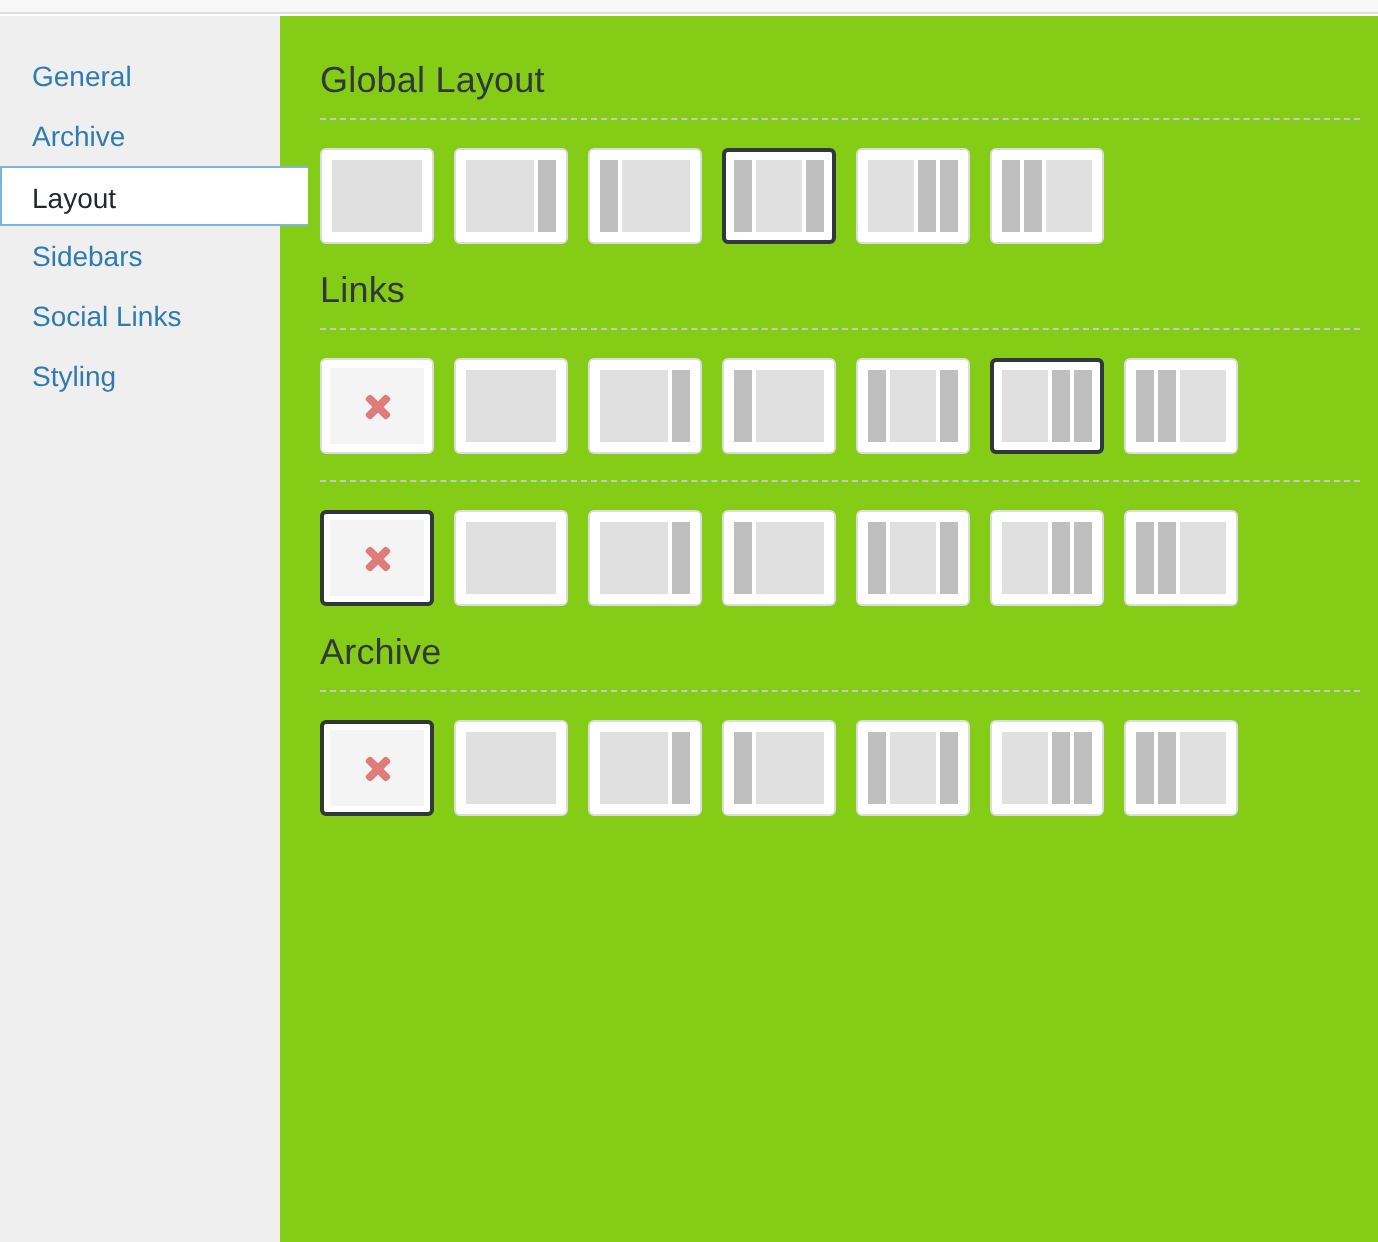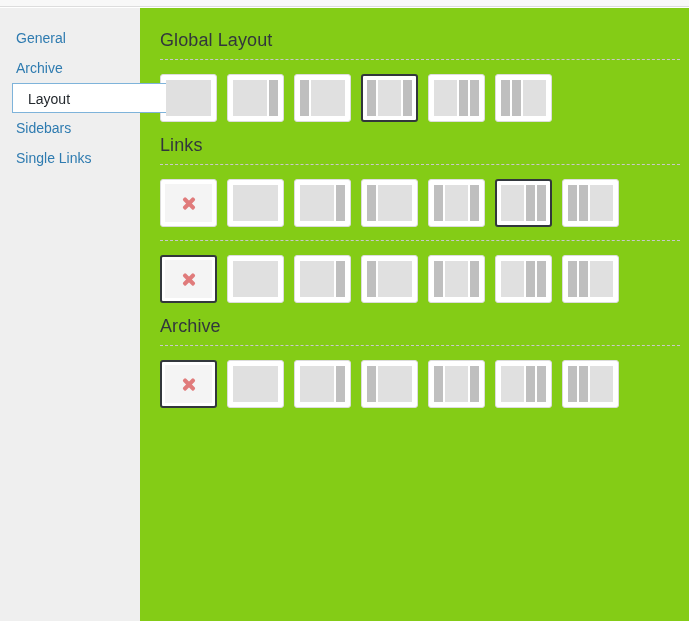--- a/index.html
+++ b/index.html
@@ -58,21 +58,21 @@
     cursor: pointer;
     white-space: nowrap;
     box-sizing: border-box;
   }
   .nav-item.selected {
     background: #ffffff;
     border: 1px solid #7eb3da;
     border-right: none;
     color: #23282d;
     width: 154px;
-    margin-left: 12px;
+    margin-left: 0;
     padding-left: 15px;
     box-shadow: 0 0 0 0 rgba(0,0,0,0);
     z-index: 3;
   }
   
   .content {
     position: absolute;
     left: 140px;
     top: 8px;
     width: 644px;
@@ -168,21 +168,22 @@
 <div class="app">
 
   <div class="top-strip"></div>
 
   <div class="sidebar">
     <ul class="nav-list" id="nav-list">
         <li class="nav-item"><span>General</span></li>
         <li class="nav-item"><span>Archive</span></li>
         <li class="nav-item selected"><span>Layout</span></li>
         <li class="nav-item"><span>Sidebars</span></li>
-        <li class="nav-item"><span>Single Links</span></li>
+        <li class="nav-item"><span>Social Links</span></li>
+        <li class="nav-item"><span>Styling</span></li>
       </ul>
   </div>
 
   <div class="content" id="content-area">
       <div class="section">
         <h2 class="section-title">Global Layout</h2>
         <div class="divider"></div>
         <div class="thumb-row">
           <div class="thumb">
             <div class="blk" style="flex: 1 1 auto;"></div>

